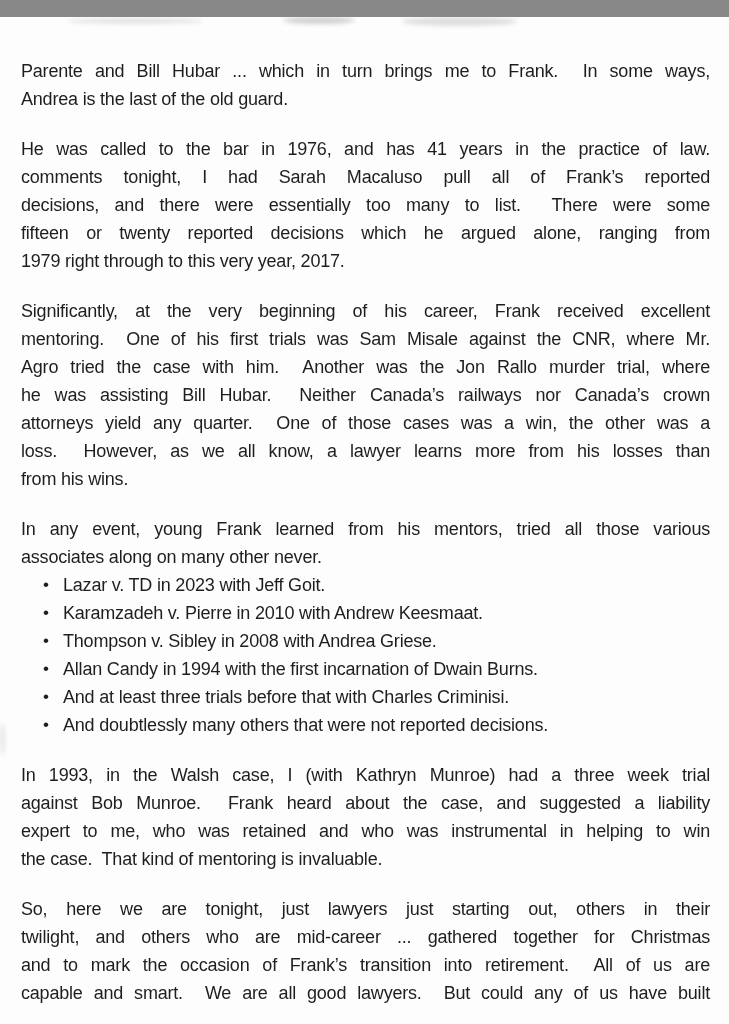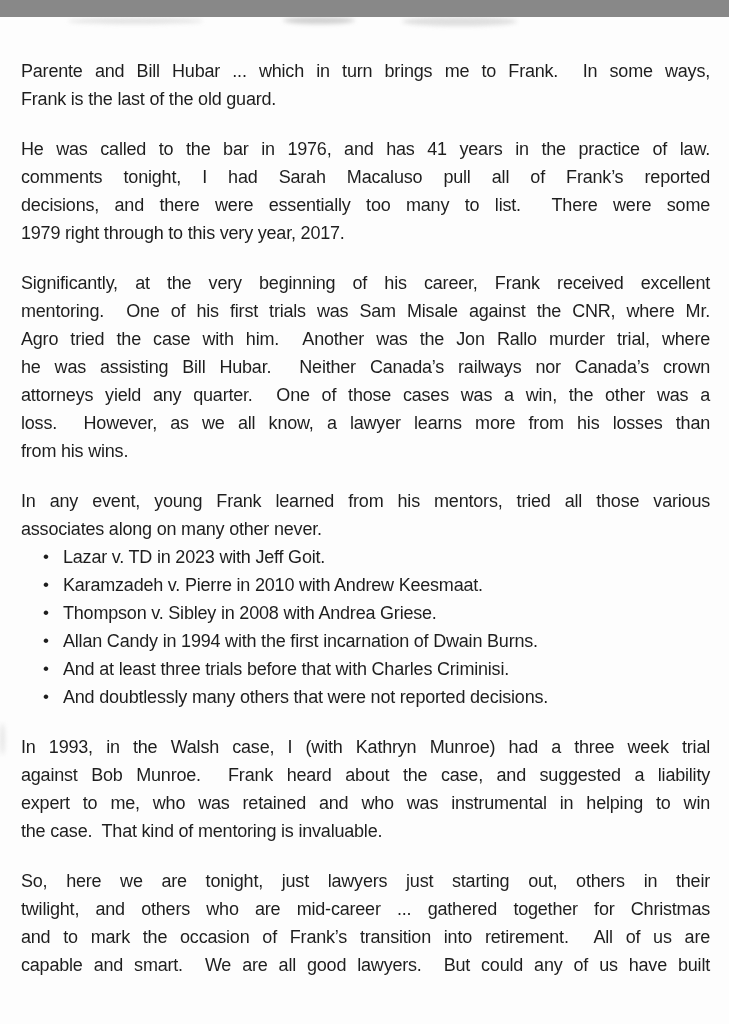--- a/index.html
+++ b/index.html
@@ -56,26 +56,27 @@
 <div class="page">
   <div>
       <div class="smudge" style="left: 68px; top: 1px; width: 135px; height: 6px; background: rgb(216, 216, 216); opacity: 0.7;"></div>
       <div class="smudge" style="left: 283px; top: 0px; width: 72px; height: 7px; background: rgb(189, 189, 189); opacity: 0.7;"></div>
       <div class="smudge" style="left: 402px; top: 0px; width: 115px; height: 9px; background: rgb(210, 210, 210); opacity: 0.7;"></div>
       <div class="smudge" style="left: 0px; top: 706px; width: 5px; height: 32px; background: rgb(216, 216, 216); opacity: 0.6;"></div>
     </div>
   <div class="content">
       <div class="para">
         <div class="line just">Parente and Bill Hubar ... which in turn brings me to Frank.&nbsp; In some ways,</div>
-        <div class="line">Frank is the last of the old guard.</div>
+        <div class="line">Andrea is the last of the old guard.</div>
       </div>
       <div class="para">
         <div class="line just">He was called to the bar in 1976, and has 41 years in the practice of law.</div>
         <div class="line just">comments tonight, I had Sarah Macaluso pull all of Frank’s reported</div>
         <div class="line just">decisions, and there were essentially too many to list.&nbsp; There were some</div>
+        <div class="line just">fifteen or twenty reported decisions which he argued alone, ranging from</div>
         <div class="line">1979 right through to this very year, 2017.</div>
       </div>
       <div class="para">
         <div class="line just">Significantly, at the very beginning of his career, Frank received excellent</div>
         <div class="line just">mentoring.&nbsp; One of his first trials was Sam Misale against the CNR, where Mr.</div>
         <div class="line just">Agro tried the case with him.&nbsp; Another was the Jon Rallo murder trial, where</div>
         <div class="line just">he was assisting Bill Hubar.&nbsp; Neither Canada’s railways nor Canada’s crown</div>
         <div class="line just">attorneys yield any quarter.&nbsp; One of those cases was a win, the other was a</div>
         <div class="line just">loss.&nbsp; However, as we all know, a lawyer learns more from his losses than</div>
         <div class="line">from his wins.</div>

